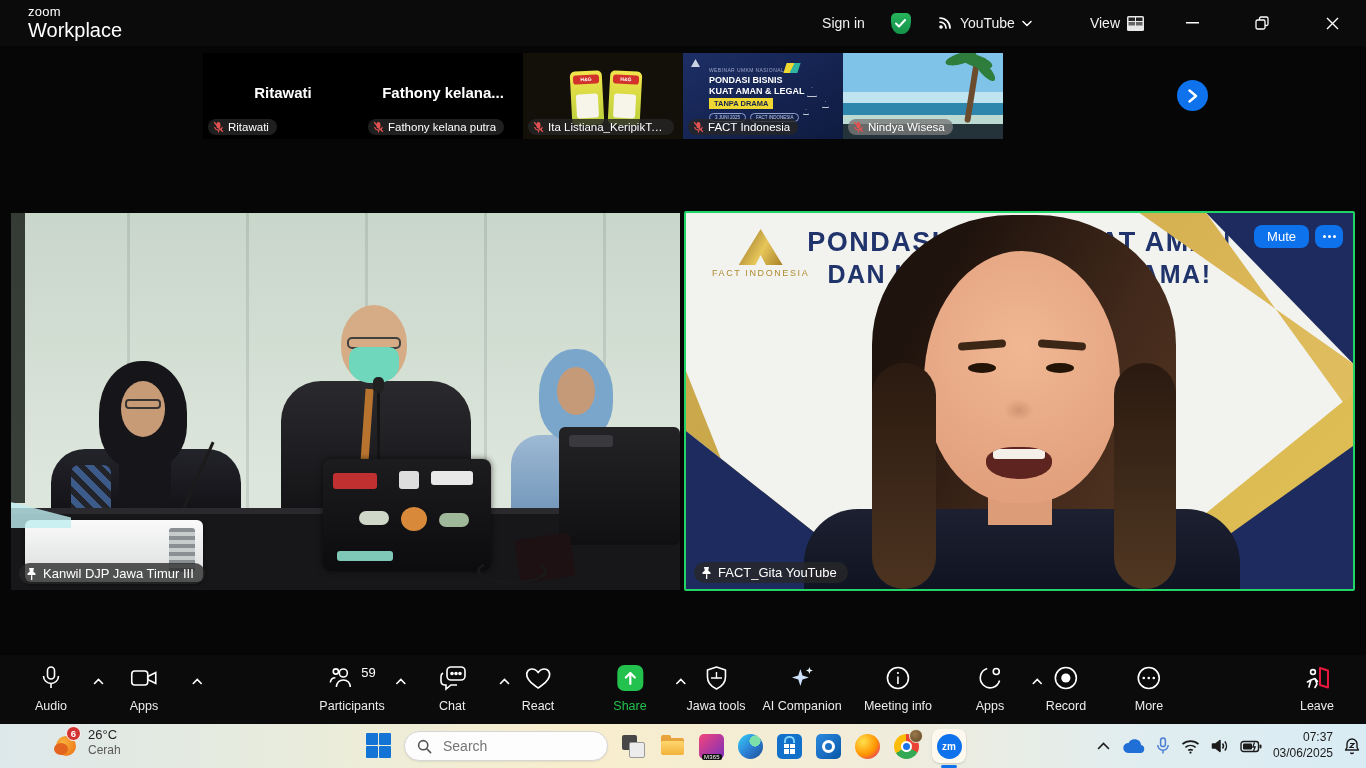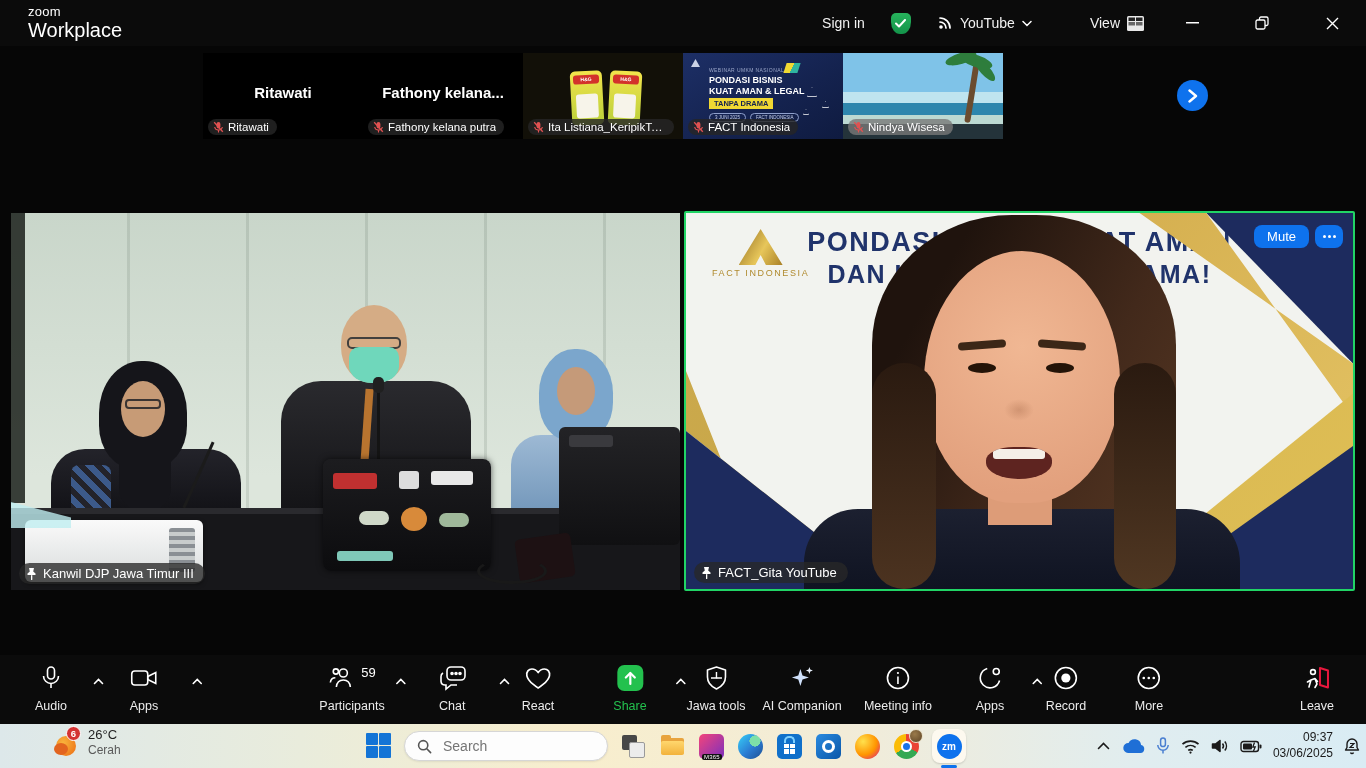--- a/index.html
+++ b/index.html
@@ -750,21 +750,21 @@
         <path d="M11.5 5.5a4 4 0 0 1 0 5"></path>
           <path d="M13.8 3.5a7 7 0 0 1 0 9"></path>
       </svg>
       <svg width="22" height="13" viewBox="0 0 22 13" fill="none" stroke="#1b1b1b" stroke-width="1.4">
         <rect x="1" y="1.5" width="17.5" height="10" rx="2.5"></rect>
           <rect x="19.5" y="4.5" width="2" height="4" rx="1" fill="#1b1b1b" stroke="none"></rect>
         <rect x="3" y="3.5" width="9" height="6" rx="1" fill="#1b1b1b" stroke="none"></rect>
         <path d="M14.5 2.5 12.8 7h2.4l-1.7 4" stroke="#1b1b1b" stroke-width="1.3"></path>
       </svg>
       <div class="clockbox">
-        <div>09:37</div>
+        <div>07:37</div>
         <div>03/06/2025</div>
       </div>
       <svg width="16" height="18" viewBox="0 0 16 18" fill="none" stroke="#1b1b1b" stroke-width="1.4">
         <path d="M8 2a5 5 0 0 1 5 5v3.5l1.5 2.5H1.5L3 10.5V7a5 5 0 0 1 5-5z" stroke-linejoin="round"></path>
         <path d="M6.5 15.5a1.6 1.6 0 0 0 3 0"></path>
         <path d="M6 6.5h4l-4 4h4" stroke-width="1.2"></path>
       </svg>
     </div>
   </div>
 

